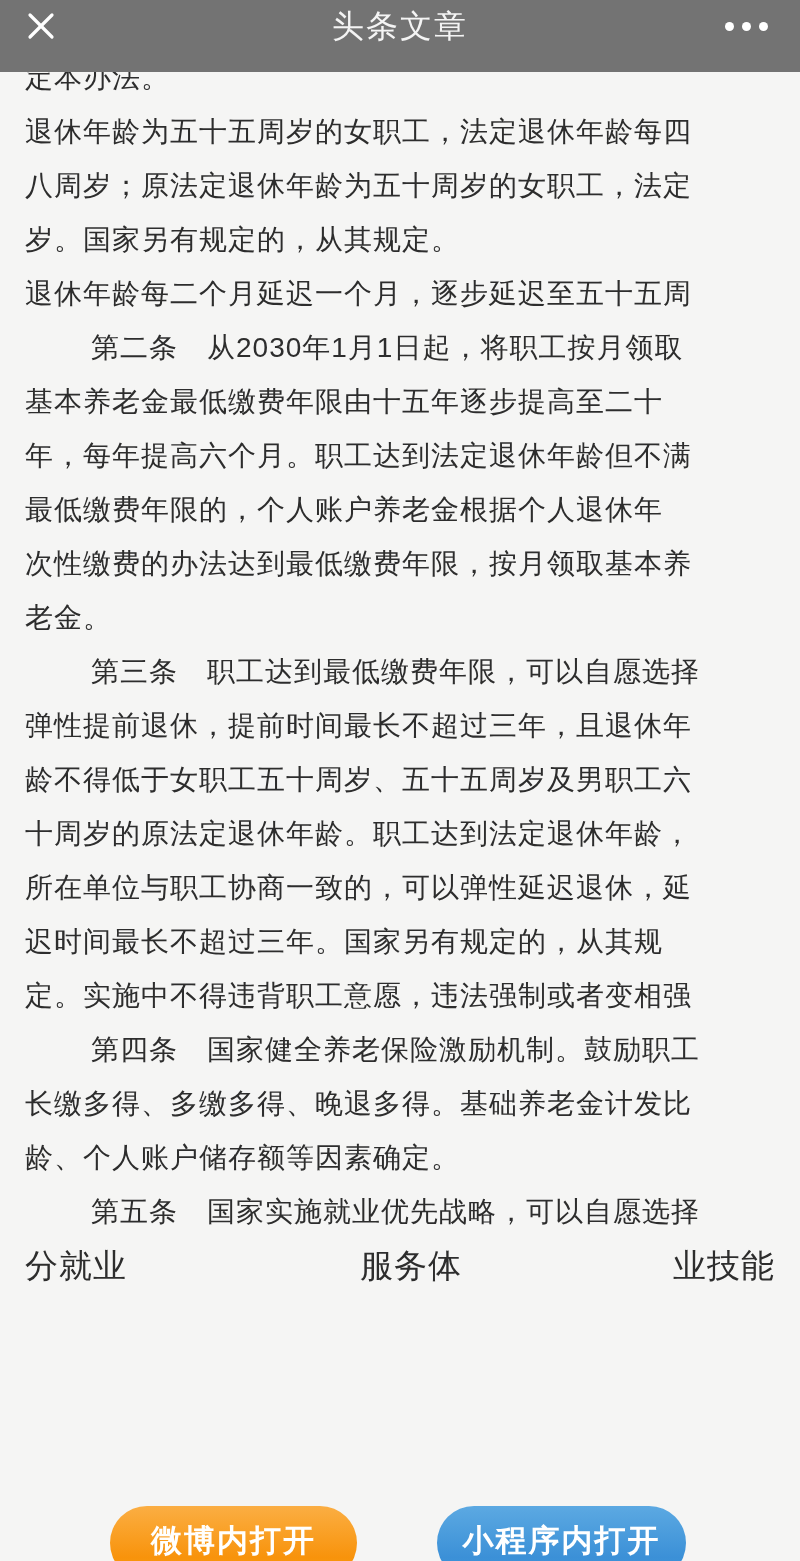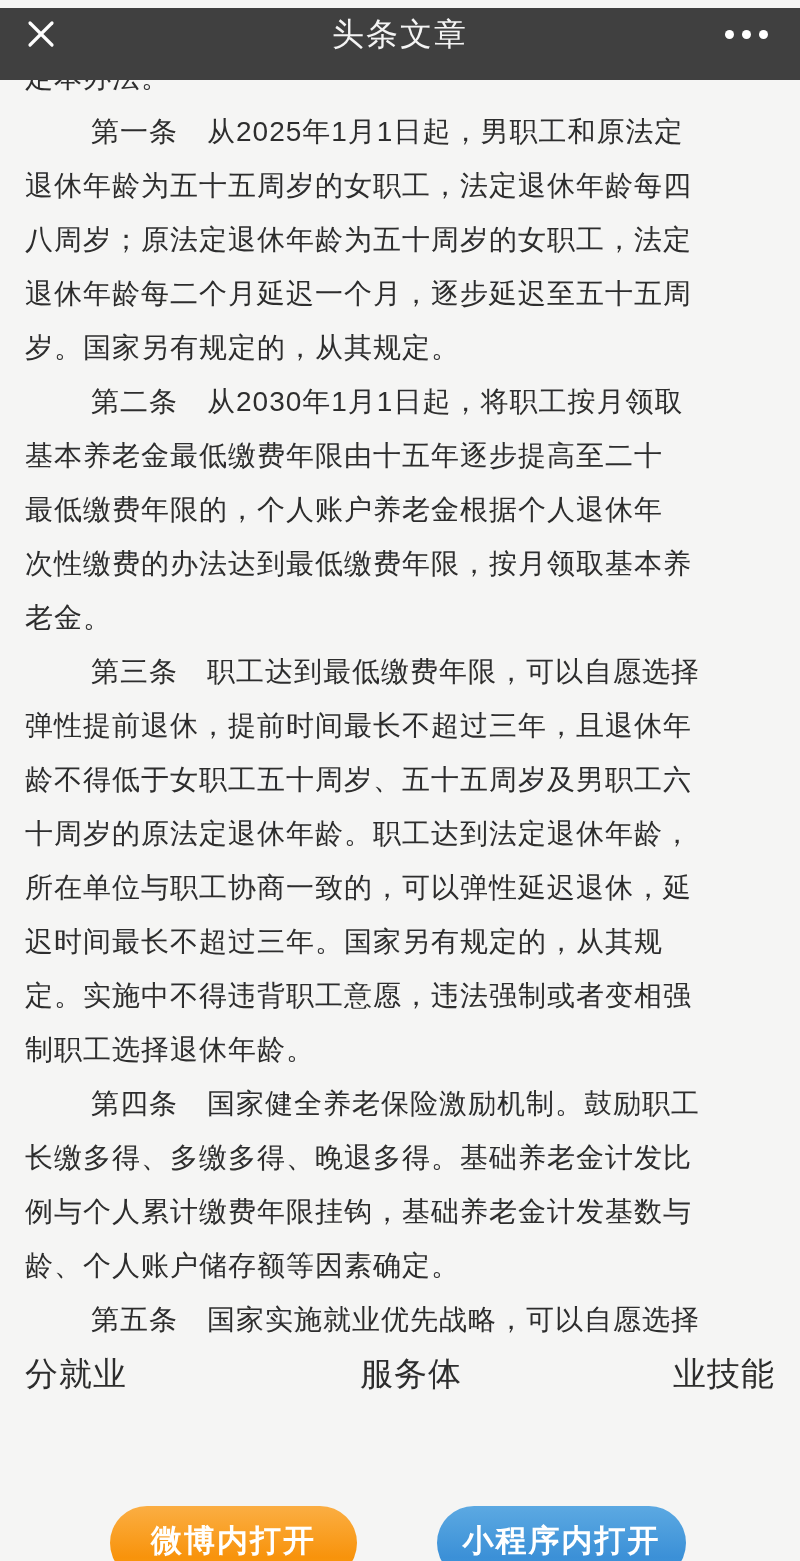--- a/index.html
+++ b/index.html
@@ -8,23 +8,23 @@
     height: 1561px;
     overflow: hidden;
     position: relative;
     background: #f5f5f4;
     font-family: "Liberation Sans", "DejaVu Sans", sans-serif;
   }
 
   
   .titlebar {
     position: absolute;
-    top: 8px; left: 0; right: 0;
+    top: 0; left: 0; right: 0;
     height: 72px;
-    background: #404040;
+    background: #737373;
     z-index: 20;
   }
   .titlebar-row {
     position: absolute;
     top: 0; left: 0; right: 0;
     height: 52px;
     display: flex;
     align-items: center;
   }
   .close-btn {
@@ -142,44 +142,42 @@
           <span class="dot"></span>
           <span class="dot"></span>
       </span>
     </button>
   </div>
 </header>
 
 <main class="article">
   <div class="ln">定本办法。</div>
 
-  <div class="ln ind">第一条　从2025年1月1日起，男职工和原法定</div>
   <div class="ln">退休年龄为五十五周岁的女职工，法定退休年龄每四</div>
   <div class="ln">八周岁；原法定退休年龄为五十周岁的女职工，法定</div>
+  <div class="ln">岁。国家另有规定的，从其规定。</div>
   <div class="ln">退休年龄每二个月延迟一个月，逐步延迟至五十五周</div>
-  <div class="ln">岁。国家另有规定的，从其规定。</div>
 
   <div class="ln ind">第二条　从2030年1月1日起，将职工按月领取</div>
   <div class="ln">基本养老金最低缴费年限由十五年逐步提高至二十</div>
+  <div class="ln">年，每年提高六个月。职工达到法定退休年龄但不满</div>
   <div class="ln">最低缴费年限的，个人账户养老金根据个人退休年</div>
   <div class="ln">次性缴费的办法达到最低缴费年限，按月领取基本养</div>
   <div class="ln">老金。</div>
 
   <div class="ln ind">第三条　职工达到最低缴费年限，可以自愿选择</div>
   <div class="ln">弹性提前退休，提前时间最长不超过三年，且退休年</div>
   <div class="ln">龄不得低于女职工五十周岁、五十五周岁及男职工六</div>
   <div class="ln">十周岁的原法定退休年龄。职工达到法定退休年龄，</div>
   <div class="ln">所在单位与职工协商一致的，可以弹性延迟退休，延</div>
   <div class="ln">迟时间最长不超过三年。国家另有规定的，从其规</div>
   <div class="ln">定。实施中不得违背职工意愿，违法强制或者变相强</div>
-  <div class="ln">制职工选择退休年龄。</div>
 
   <div class="ln ind">第四条　国家健全养老保险激励机制。鼓励职工</div>
   <div class="ln">长缴多得、多缴多得、晚退多得。基础养老金计发比</div>
-  <div class="ln">例与个人累计缴费年限挂钩，基础养老金计发基数与</div>
   <div class="ln">龄、个人账户储存额等因素确定。</div>
 
   <div class="ln ind">第五条　国家实施就业优先战略，可以自愿选择</div>
   <div class="frag-line">
     <span>分就业</span>
     <span class="frag-mid">服务体</span>
     <span class="frag-right">业技能</span>
   </div>
 </main>
 

